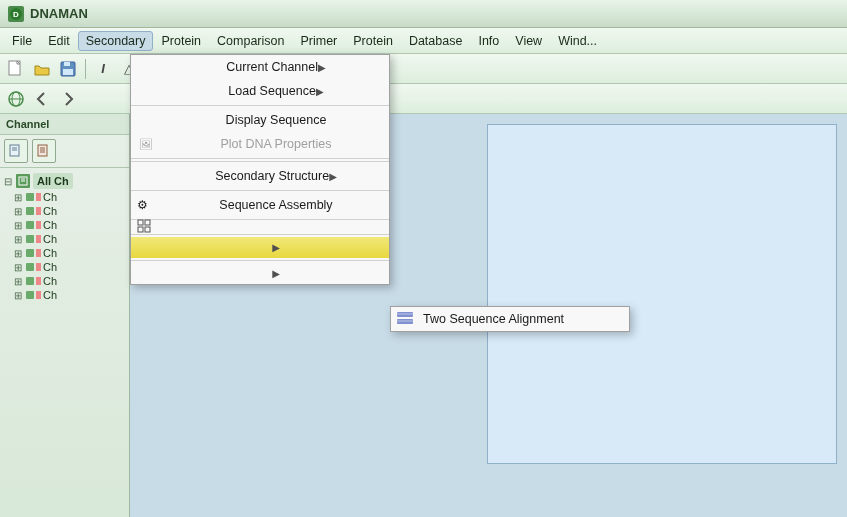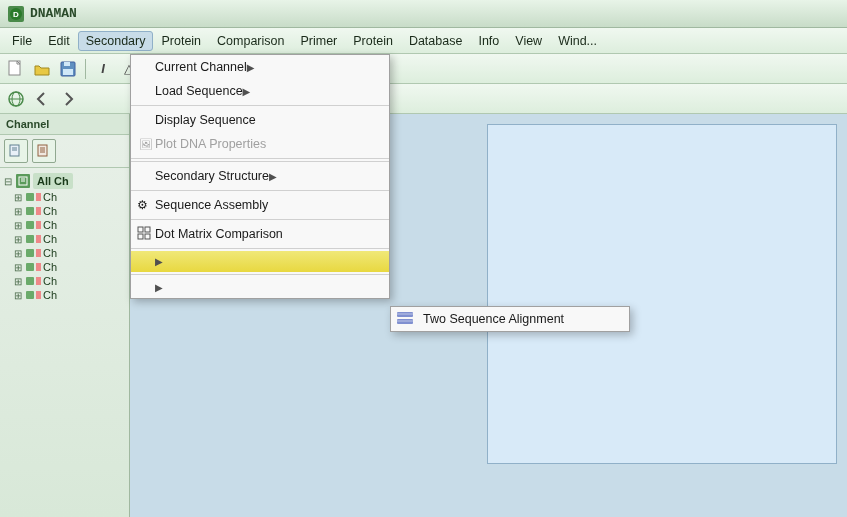--- a/index.html
+++ b/index.html
@@ -32,21 +32,20 @@
       align-items: center;
       justify-content: center;
       color: white;
       font-size: 10px;
       font-weight: bold;
     }
     .title-bar-text {
       font-size: 13px;
       font-weight: bold;
       color: #2a4a2a;
-      font-family: Liberation Mono, monospace;
     }
 
     
     .menu-bar {
       background: linear-gradient(to bottom, #f0f8f0, #ddeedd);
       height: 26px;
       display: flex;
       align-items: center;
       padding: 0 4px;
       border-bottom: 1px solid #b0c8b0;
@@ -211,25 +210,25 @@
       top: 54px;
       left: 130px;
       width: 260px;
       background: #f8f8f8;
       border: 1px solid #a0a0a0;
       box-shadow: 3px 3px 8px rgba(0,0,0,0.25);
       pointer-events: auto;
       z-index: 200;
     }
     .seq-menu-item {
-      padding: 5px 12px 5px 24px;
+      padding: 5px 12px 5px 44px;
       cursor: pointer;
       display: flex;
       align-items: center;
-      justify-content: flex-start;
+      justify-content: center;
       font-size: 12.5px;
       color: #1a1a1a;
       position: relative;
     }
     .seq-menu-item.highlighted {
       background: linear-gradient(to bottom, #f0e878, #e8d840);
       color: #000;
     }
     .seq-menu-item.disabled {
       color: #a0a0a0;
@@ -509,21 +508,20 @@
 
     <div class="seq-menu-item">
       <span class="item-icon">
         <svg width="14" height="14" viewBox="0 0 14 14">
             <rect x="1" y="1" width="5" height="5" fill="none" stroke="#555" stroke-width="1"></rect>
             <rect x="8" y="1" width="5" height="5" fill="none" stroke="#555" stroke-width="1"></rect>
             <rect x="1" y="8" width="5" height="5" fill="none" stroke="#555" stroke-width="1"></rect>
             <rect x="8" y="8" width="5" height="5" fill="none" stroke="#555" stroke-width="1"></rect>
           </svg>
       </span>
-      <span>Dot Matrix Comparison</span>
     </div>
 
     <div class="seq-menu-separator"></div>
 
     <div class="seq-menu-item highlighted">
       <span></span>
       <span class="submenu-arrow">▶</span>
     </div>
 
     <div class="seq-menu-separator"></div>

